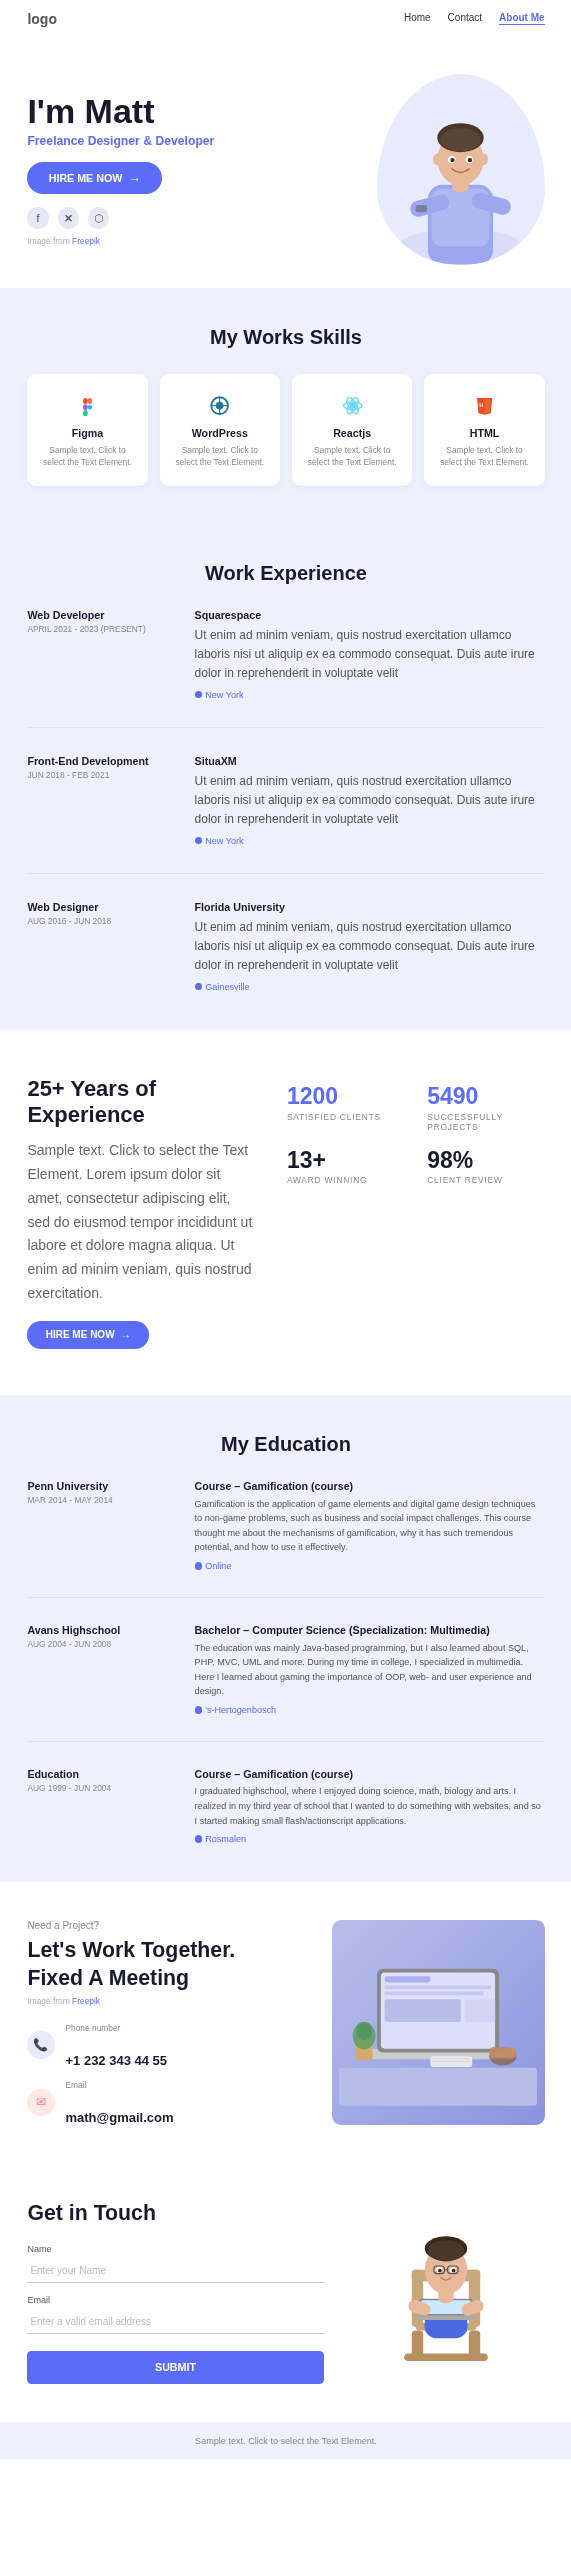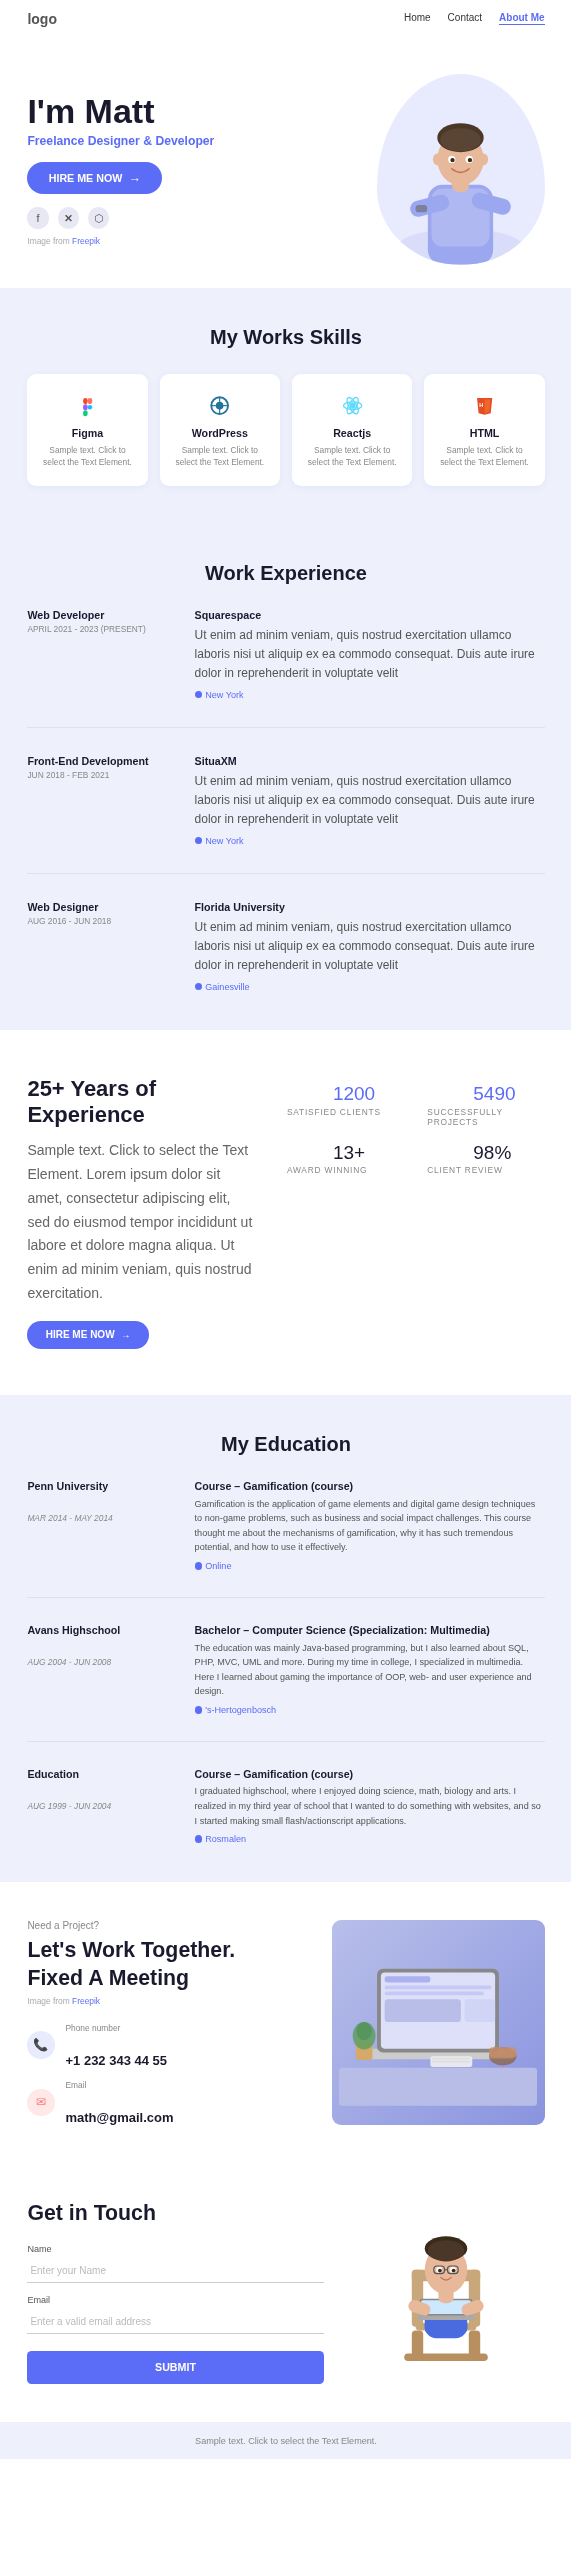--- a/index.html
+++ b/index.html
@@ -52,30 +52,30 @@
     .location-dot { width: 7.6px; height: 7.6px; border-radius: 50%; background: #5b6cf7; display: inline-block; }
     .divider { border: none; border-top: 0.8px solid #dde0f5; margin: 3px 0; }
 
     
     .section-stats { background: #fff; padding: 46px 27.4px; display: flex; gap: 30.5px; align-items: flex-start; }
     .stats-left { flex: 1; max-width: 229px; }
     .stats-left h2 { font-size: 22px; font-weight: 800; color: #1a1a2e; line-height: 1.2; margin-bottom: 10.7px; }
     .stats-left p { font-size: 14px; color: #666; line-height: 1.7; margin-bottom: 15.2px; }
     .btn-hire2 { background: #5b6cf7; color: #fff; border: none; border-radius: 18.3px; padding: 8.4px 18.3px; font-size: 10px; font-weight: 600; cursor: pointer; display: inline-flex; align-items: center; gap: 6.1px; }
     .stats-right { flex: 1; display: grid; grid-template-columns: 1fr 1fr; gap: 15.2px 23px; padding-top: 7.6px; }
-    .stat-item .stat-number { font-size: 19px; font-weight: 400; color: #1a1a2e; margin-left: 46px; }
+    .stat-item .stat-number { font-size: 23px; font-weight: 700; color: #1a1a2e; }
     .stat-item .stat-label { font-size: 8.4px; color: #888; text-transform: uppercase; letter-spacing: 0.8px; margin-top: 1.5px; }
 
     
     .section-edu { background: #eef0fb; padding: 38px 27.4px; }
     .section-edu .section-title { text-align: center; }
     .edu-list { display: flex; flex-direction: column; gap: 23px; margin-top: 6.1px; }
     .edu-item { display: grid; grid-template-columns: 152px 1fr; gap: 15.2px; }
     .edu-left .school { font-size: 10.7px; font-weight: 700; color: #1a1a2e; }
-    .edu-left .edu-date { font-size: 8.4px; color: #888; margin-top: 21px; font-style: italic; }
+    .edu-left .edu-date { font-size: 8.4px; color: #888; margin-top: 3px; }
     .edu-right .course { font-size: 10.7px; font-weight: 700; color: #1a1a2e; margin-bottom: 4.6px; }
     .edu-right .desc { font-size: 9.1px; color: #555; line-height: 1.6; }
 
     
     .section-project { background: #fff; padding: 38px 27.4px; display: flex; gap: 23px; align-items: stretch; }
     .project-left { flex: 1; }
     .project-left .need { font-size: 10px; color: #888; margin-bottom: 6.1px; }
     .project-left h2 { font-size: 21.3px; font-weight: 800; color: #1a1a2e; line-height: 1.3; margin-bottom: 3px; }
     .project-left .img-credit { font-size: 8.4px; color: #aaa; margin-bottom: 17px; }
     .project-left .img-credit a { color: #5b6cf7; text-decoration: none; }

